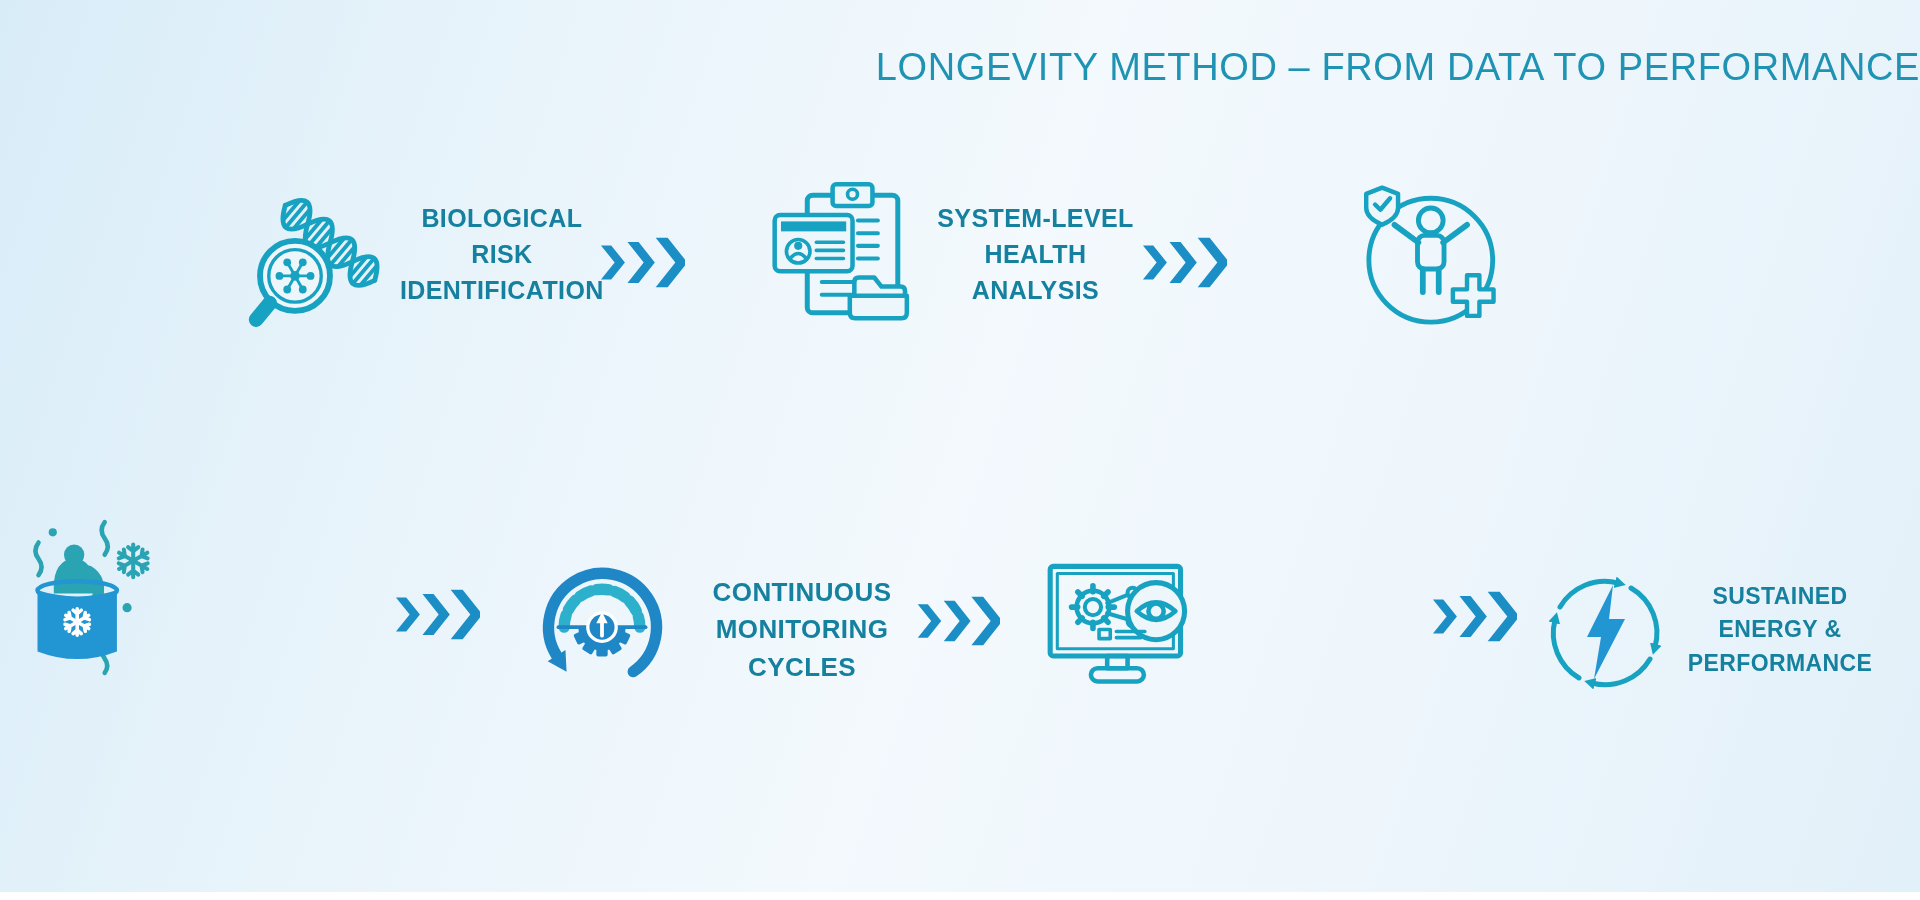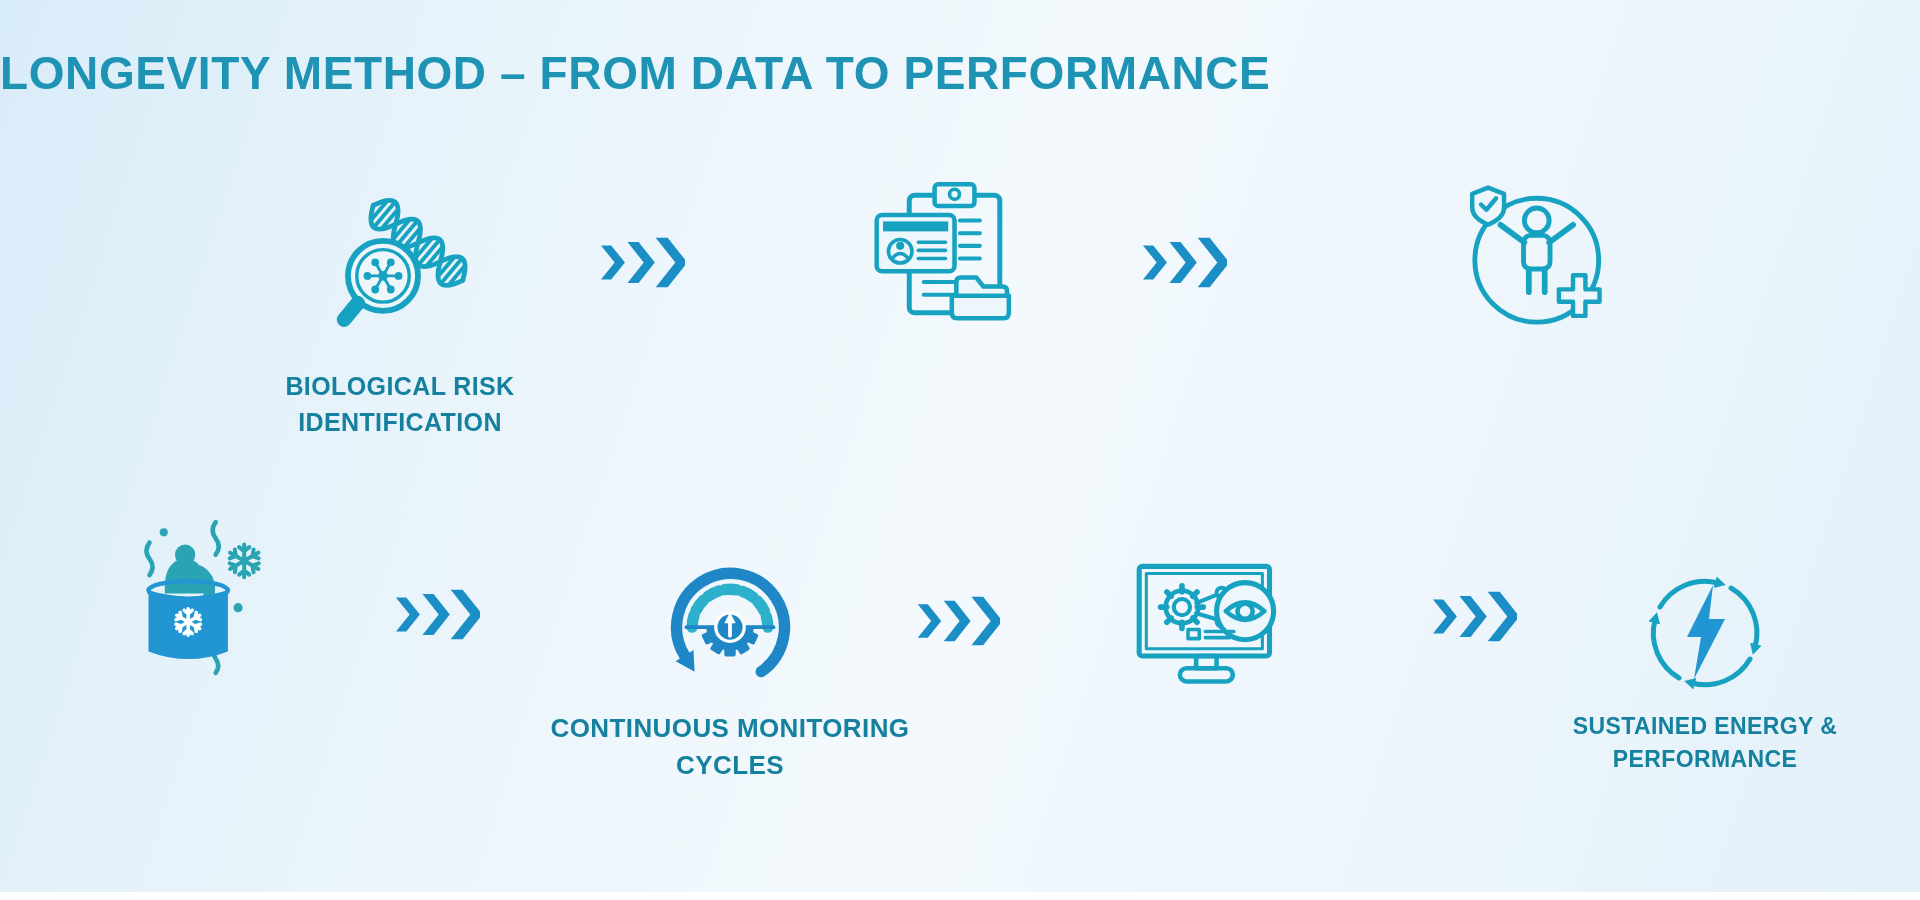--- a/index.html
+++ b/index.html
@@ -5,25 +5,25 @@
   html,body{margin:0;padding:0;}
   .canvas{
     position:relative;width:1920px;height:900px;overflow:hidden;
     font-family:"Liberation Sans",sans-serif;
     background:linear-gradient(108deg,
       var(--bg-edge,#d8ecf8) 0%, #e7f3fa 22%,
       var(--bg-light,#f3f9fd) 50%, #eef6fc 72%, #e2f0f9 100%);
   }
   .bottom-strip{position:absolute;left:0;right:0;bottom:0;height:8px;background:#ffffff;}
   .title{
-    position:absolute;top:46px;left:0;width:100%;text-align:left;
-    font-size:46px;font-weight:bold;letter-spacing:0.6px;
+    position:absolute;top:46px;left:0;width:100%;text-align:right;
+    font-size:38px;font-weight:normal;letter-spacing:0.6px;
     color:var(--title,#1e93b4);
   }
-  .step{position:absolute;display:flex;flex-direction:column;align-items:center;}
+  .step{position:absolute;display:flex;flex-direction:row;align-items:center;}
   .icon-wrap{display:flex;align-items:center;justify-content:center;}
   .label{
     font-weight:bold;text-align:center;white-space:pre-line;
     color:var(--label,#16819f);letter-spacing:0.4px;line-height:1.44;
   }
   .lb-25{font-size:25px}.lb-26{font-size:26px}.lb-24{font-size:23px}.lb-22{font-size:22px}
   .mt10{margin-top:10px}.mt14{}
 
   .stp1{left:225px;top:140px;width:350px}
   .stp2{left:762px;top:140px;width:375px}
@@ -120,20 +120,22 @@
           <path d="M60,82 H90 M60,91 H90 M60,100 H90"></path>
         </g>
         <circle class="f-teal" cx="40" cy="86" r="4.5"></circle>
         <path class="s-teal f-none" stroke-width="4.5" d="M66,126 H118 M66,140 H110"></path>
         <g class="s-teal" stroke-width="5">
           <path class="f-bg" d="M102,141 V126 q0,-5 5,-5 h17 l8,10 h21 q5,0 5,5 v5"></path>
           <path class="f-bg" d="M97,141 h63 v19 q0,6 -6,6 h-51 q-6,0 -6,-6 z"></path>
         </g>
       </svg>
     </div>
+    <div class="label lb-25">SYSTEM-LEVEL HEALTH
+ANALYSIS</div>
   </div>
 
   <div class="chevrons chevB">
     <svg class="icon" viewBox="0 0 100 62" width="86" height="53">
       <path class="f-chev" d="M2,11 h12 l16,20 -16,20 h-12 l16,-20 z"></path>
       <path class="f-chev" d="M33,7 h13 l19,24 -19,24 h-13 l19,-24 z"></path>
       <path class="f-chev" d="M66,2 h14 l23,29 -23,29 h-14 l23,-29 z"></path>
     </svg>
   </div>
 

